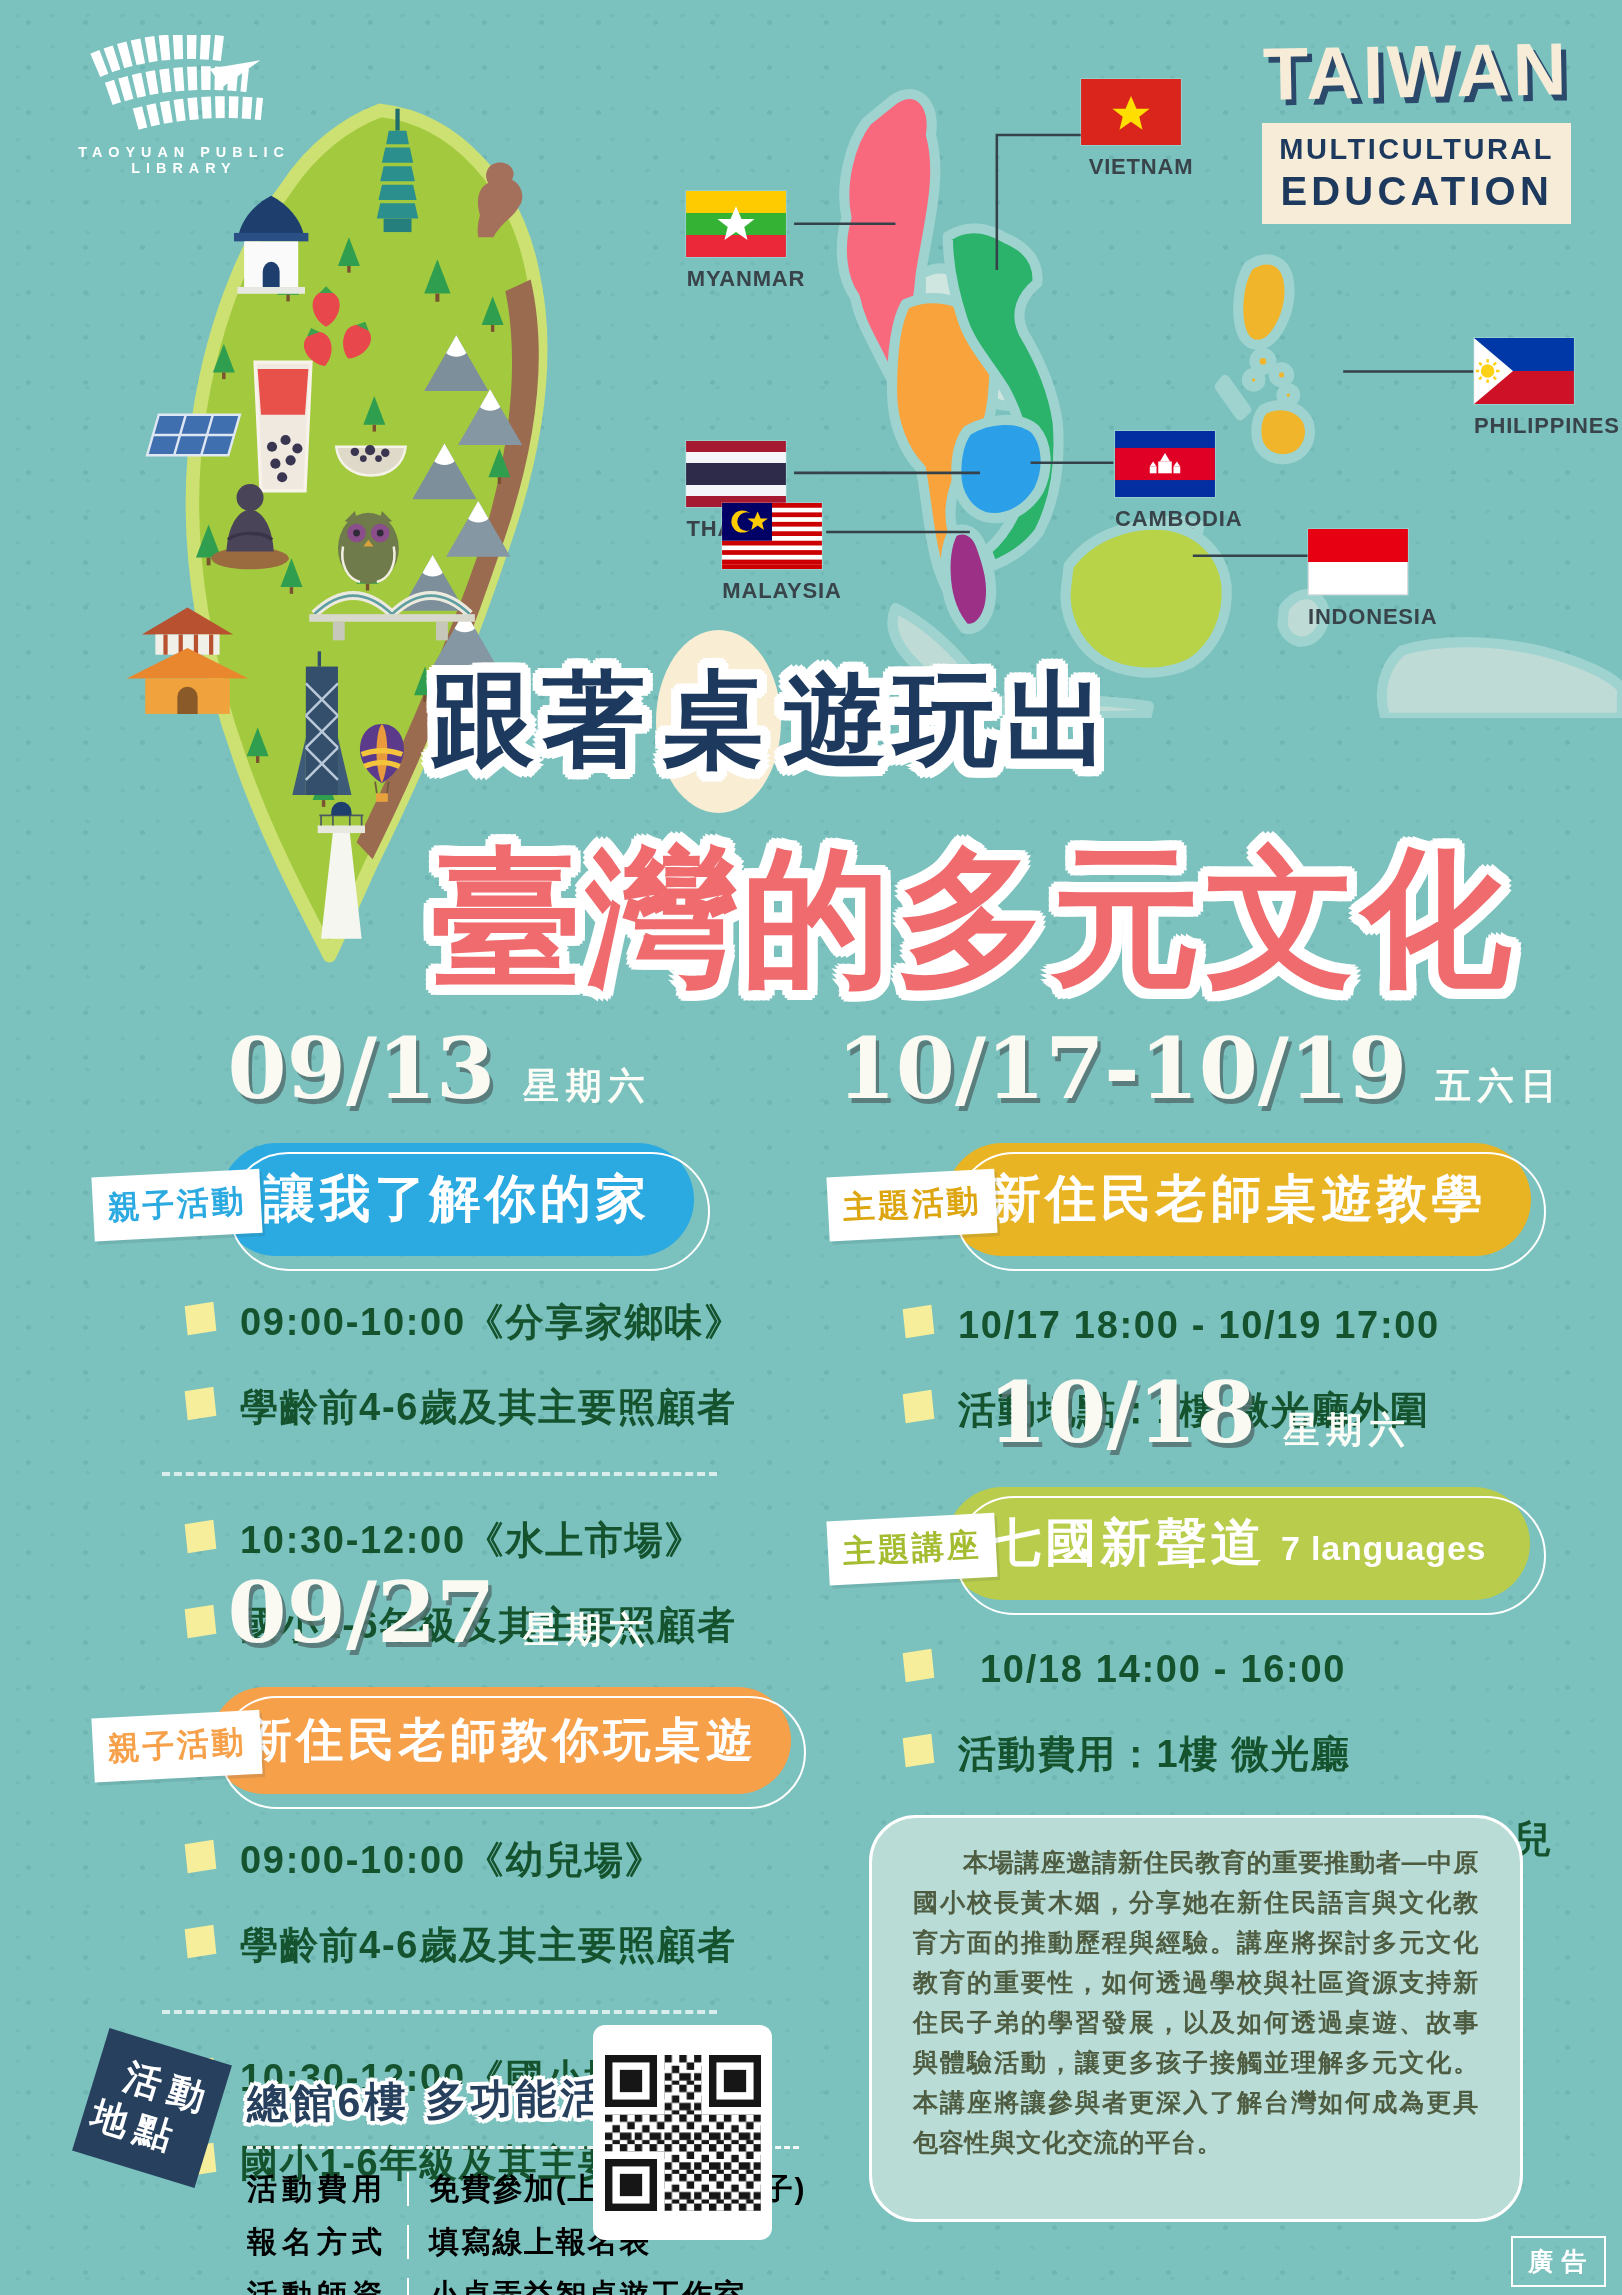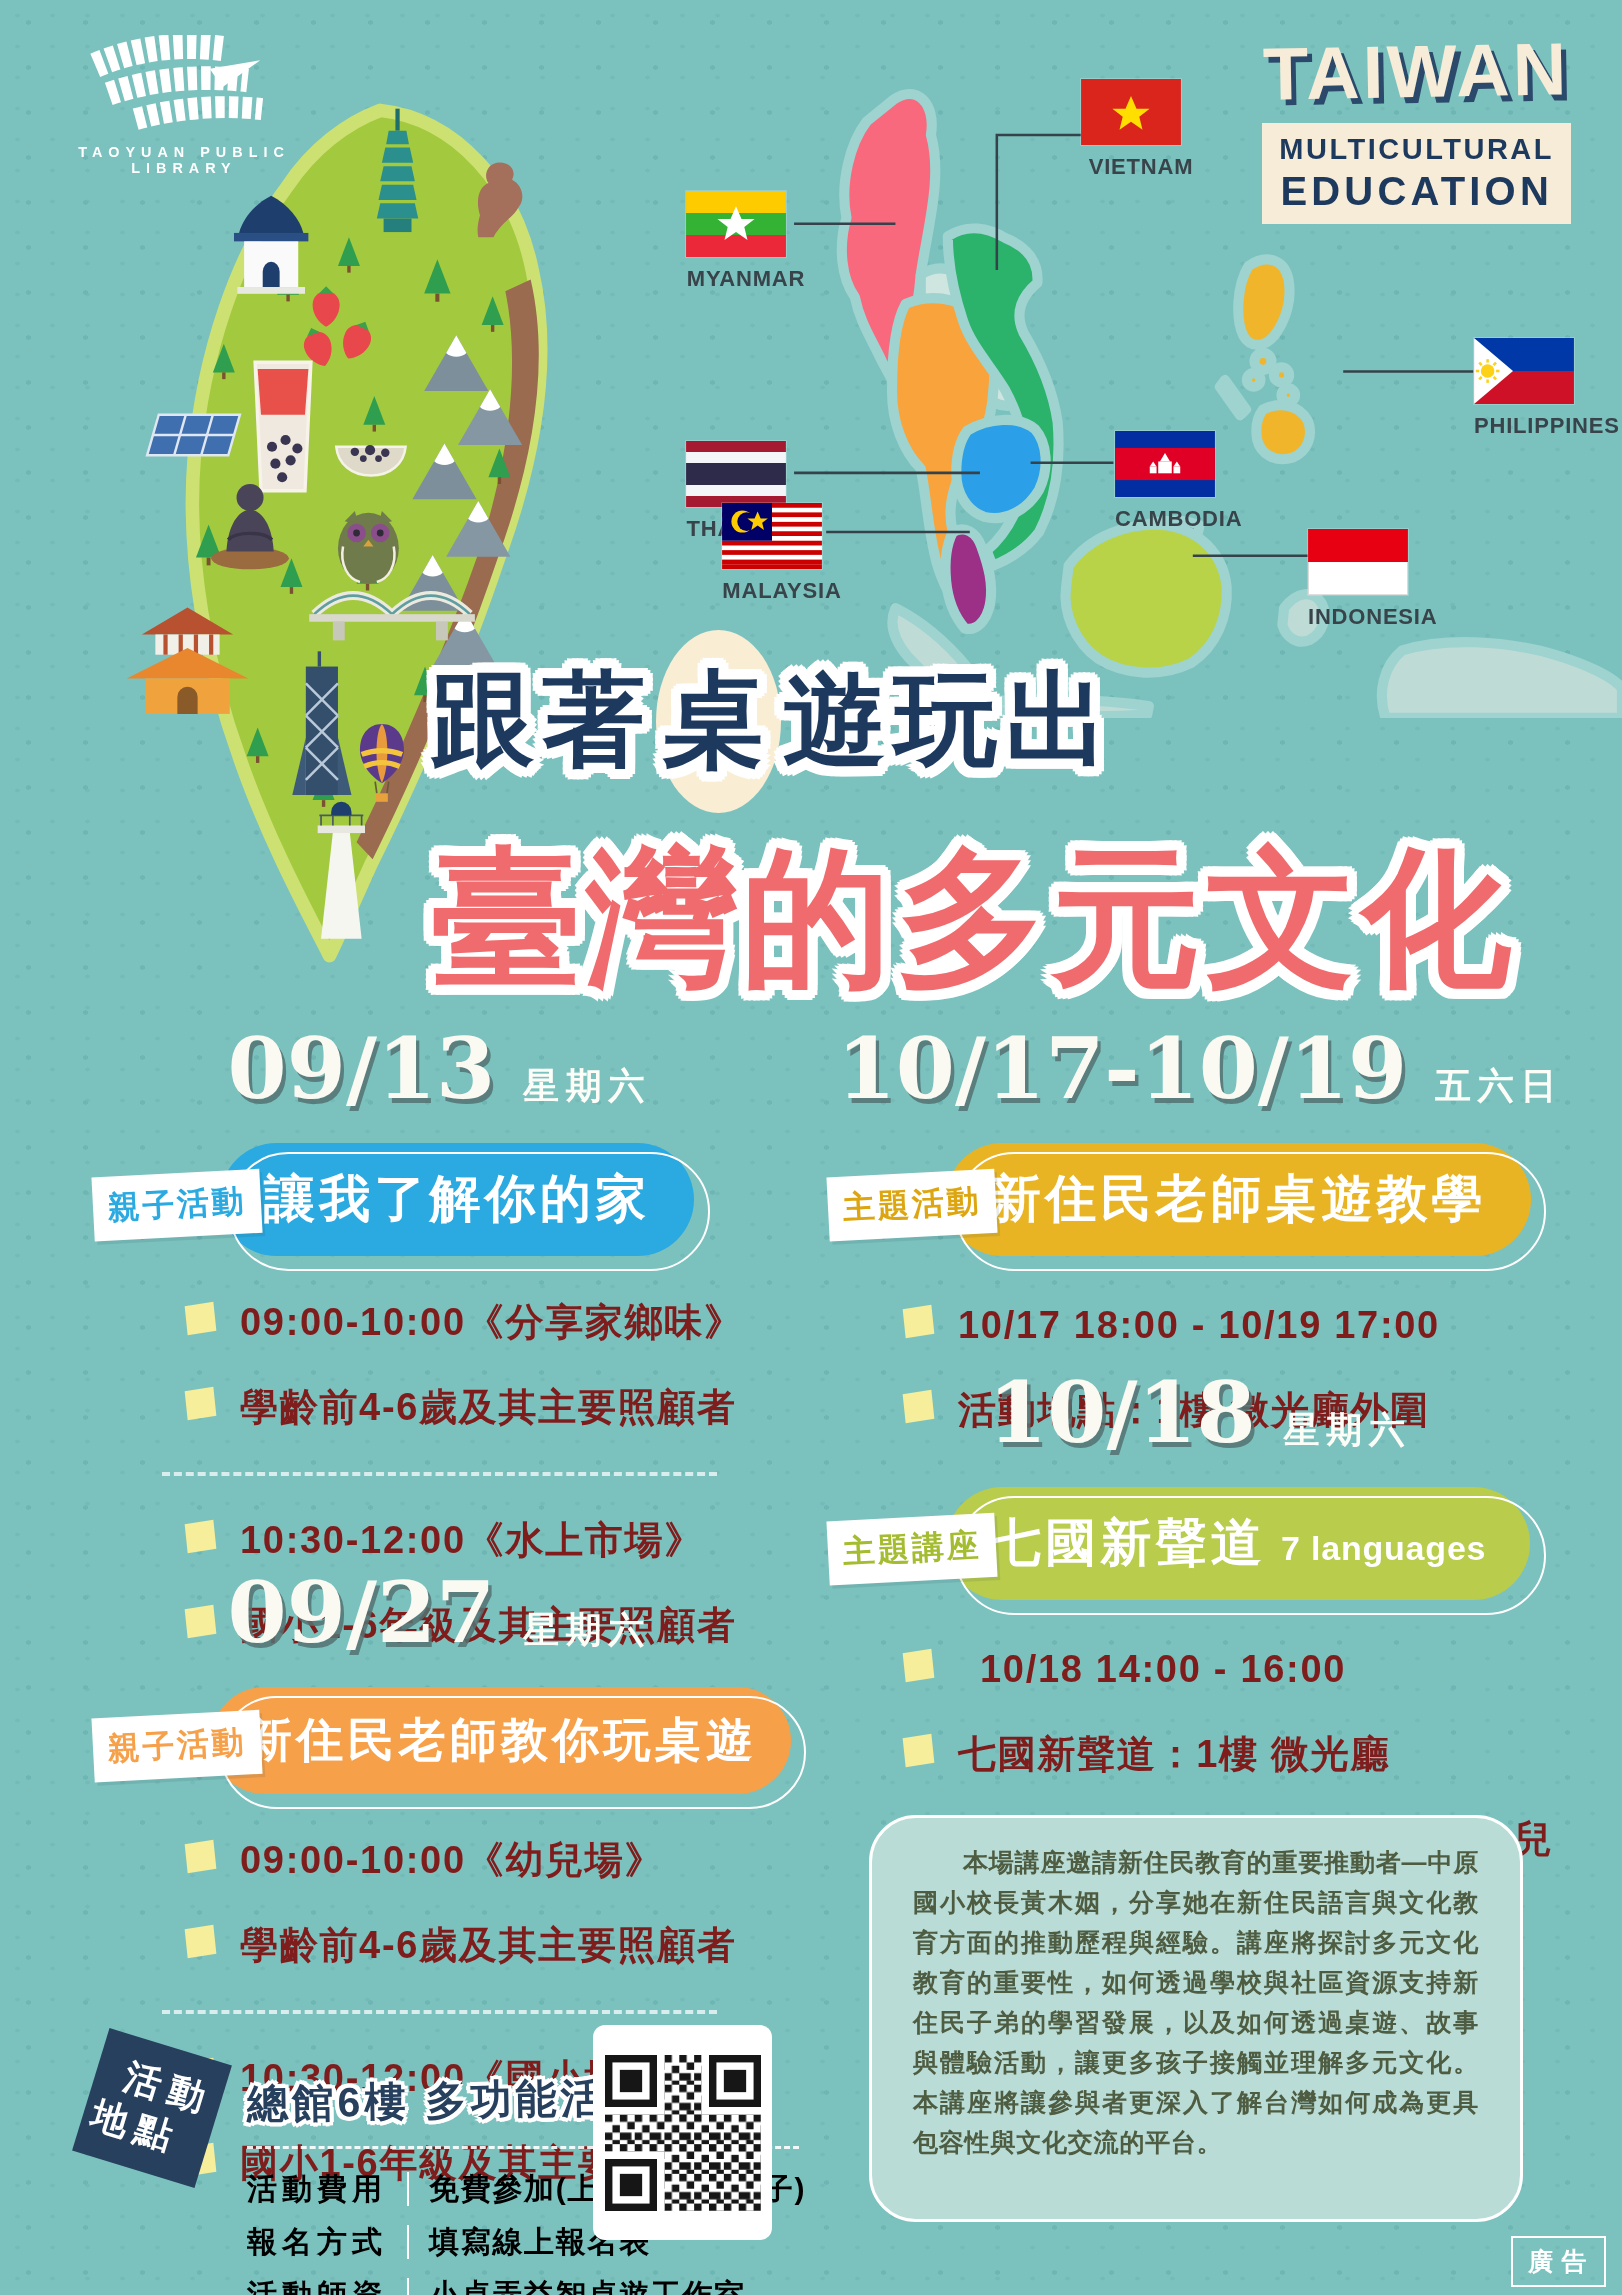--- a/index.html
+++ b/index.html
@@ -56,21 +56,21 @@
   .pill::before{content:'';position:absolute;inset:-3.4px;transform:translate(12px,12px);
     border:2.5px solid #fff;border-radius:76px;pointer-events:none;}
   .pill-suffix{font-size:34px;font-weight:700;letter-spacing:0.8px;margin-left:15px;}
   .tag{position:absolute;left:0;top:50%;transform:translateY(-42%) rotate(-3deg);
     background:#fff;padding:10px 15px;font-size:32px;font-weight:900;letter-spacing:2.5px;
     box-shadow:2.5px 3.4px 0 rgba(40,70,80,.12);z-index:3;white-space:nowrap;}
   .bullets{margin-top:39px;}
   .bullet{display:flex;align-items:flex-start;margin:0 0 30px 93px;}
   .sq{flex:none;width:29px;height:29px;background:#f6ee9b;transform:rotate(-6deg) skewY(-3deg);
     margin:8.5px 25px 0 0;}
-  .btext{font-size:38px;font-weight:700;color:#7f1d1d;letter-spacing:1.7px;line-height:1.45;max-width:609px;}
+  .btext{font-size:38px;font-weight:700;color:#14532d;letter-spacing:1.7px;line-height:1.45;max-width:609px;}
   .dashline{border:none;border-top:4.2px dashed rgba(235,245,244,.85);width:80%;margin:37px auto;}
   .acc-blue{background:#2ba9e1;} .t-blue{color:#2ba9e1;}
   .acc-orange{background:#f6a04a;} .t-orange{color:#f6a04a;}
   .acc-amber{background:#e9b424;} .t-amber{color:#dda611;}
   .acc-green{background:#b9cc4b;} .t-green{color:#a4bc2f;}
   
   .desc{left:869px;top:1815px;width:654px;height:407px;box-sizing:border-box;
     background:#b9dcd6;border:3.4px solid #fff;border-radius:47px;padding:24px 41px;
     font-size:25px;line-height:1.6;color:#4e5c41;font-weight:600;letter-spacing:0.8px;
     text-align:justify;text-indent:2em;overflow:hidden;}
@@ -582,21 +582,21 @@
     <span class="tag t-green">主題講座</span>
     <span class="pill acc-green"><span>七國新聲道</span><span class="pill-suffix">7 languages</span></span>
   </div>
   <div class="bullets" style="margin-top:42px;">
     <div class="bullet" style="margin-left:76px;gap:22px;">
         <span class="sq"></span>
         <span class="btext">10/18 14:00 - 16:00</span>
       </div>
     <div class="bullet" style="margin-left:76px;">
         <span class="sq"></span>
-        <span class="btext">七國新聲道：1樓 微光廳</span>
+        <span class="btext">活動費用：1樓 微光廳</span>
       </div>
     <div class="bullet" style="margin-left:76px;">
         <span class="sq"></span>
         <span class="btext">講座對象：建議小學三年級以上兒童、家長、對議題有興趣者。</span>
       </div>
   </div>
 </div>
 
 <div class="abs desc">本場講座邀請新住民教育的重要推動者—中原國小校長黃木姻，分享她在新住民語言與文化教育方面的推動歷程與經驗。講座將探討多元文化教育的重要性，如何透過學校與社區資源支持新住民子弟的學習發展，以及如何透過桌遊、故事與體驗活動，讓更多孩子接觸並理解多元文化。本講座將讓參與者更深入了解台灣如何成為更具包容性與文化交流的平台。</div>
 

